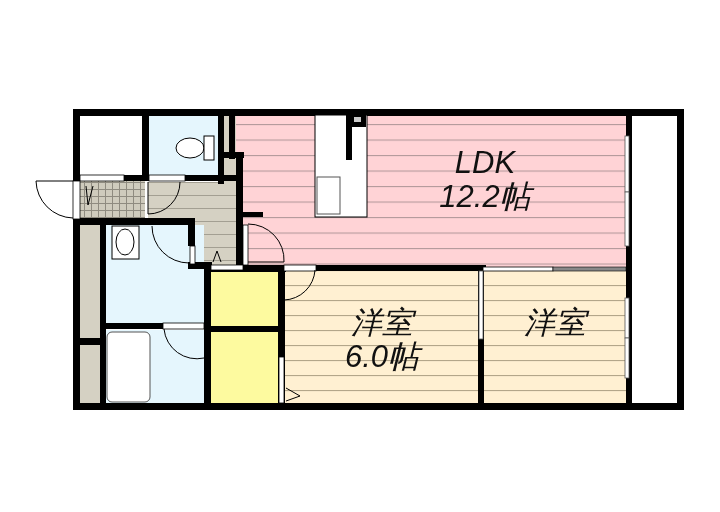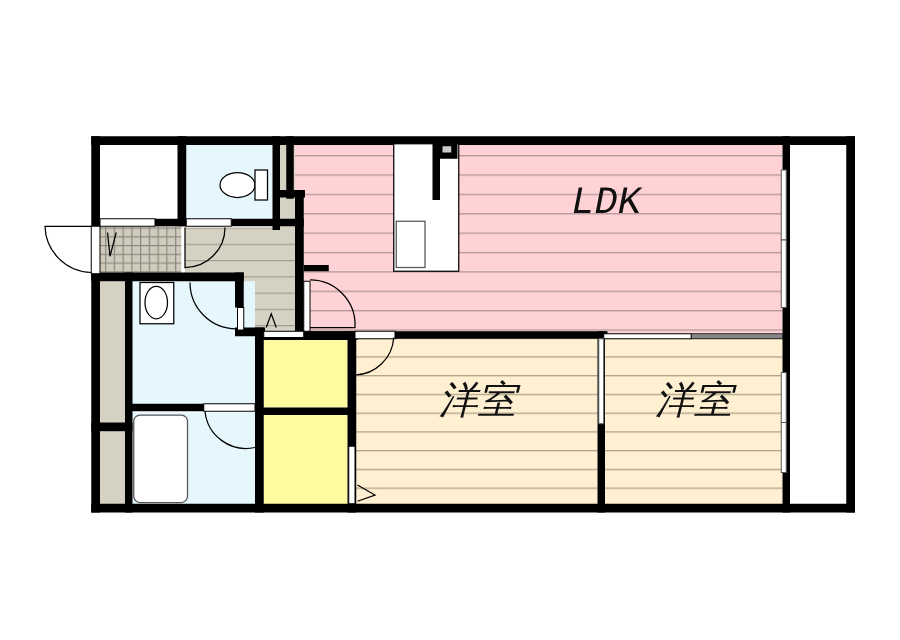--- a/index.html
+++ b/index.html
@@ -1,18 +1,18 @@
 <!DOCTYPE html>
 <html><head>
 <meta charset="utf-8">
 <style>
   html, body { margin: 0; padding: 0; background: #ffffff; }
   body { width: 720px; height: 512px; position: relative; overflow: hidden; font-family: "DejaVu Serif", serif; }
   #plan { position: absolute; left: 0; top: 0; width: 720px; height: 512px; }
-  .room-label { position: absolute; text-align: center; font-style: italic; color: #111; font-family: Liberation Mono, monospace; line-height: 1.1; }
+  .room-label { position: absolute; text-align: center; font-style: italic; color: #111; font-family: Liberation Sans, sans-serif; line-height: 1.1; }
   .room-label span { display: block; }
   .lbl-ldk { left: 400px; top: 146px; width: 170px; font-size: 31px; }
   .lbl-w1 { left: 312px; top: 306px; width: 140px; font-size: 31px; }
   .lbl-w2 { left: 490px; top: 306px; width: 130px; font-size: 31px; }
 </style>
 </head>
 <body>
 
 <svg id="plan" viewBox="0 0 720 512" xmlns="http://www.w3.org/2000/svg">
   <defs>
@@ -165,19 +165,21 @@
     <rect x="315" y="115" width="52" height="102" fill="#fff"></rect>
     <rect x="317" y="177" width="23" height="37" fill="#fff" stroke="#555"></rect>
     <rect x="346" y="115" width="6" height="45" fill="#000" stroke="none"></rect>
     <rect x="352" y="115" width="14" height="12" fill="#000" stroke="none"></rect>
     <rect x="354" y="117" width="7" height="5" fill="#ccc" stroke="none"></rect>
   </g>
 </svg>
 
 <div class="room-label lbl-ldk">
   <span>LDK</span>
+  <span>12.2帖</span>
 </div>
 <div class="room-label lbl-w1">
   <span>洋室</span>
+  <span>6.0帖</span>
 </div>
 <div class="room-label lbl-w2">
   <span>洋室</span>
 </div>
 
 </body></html>

